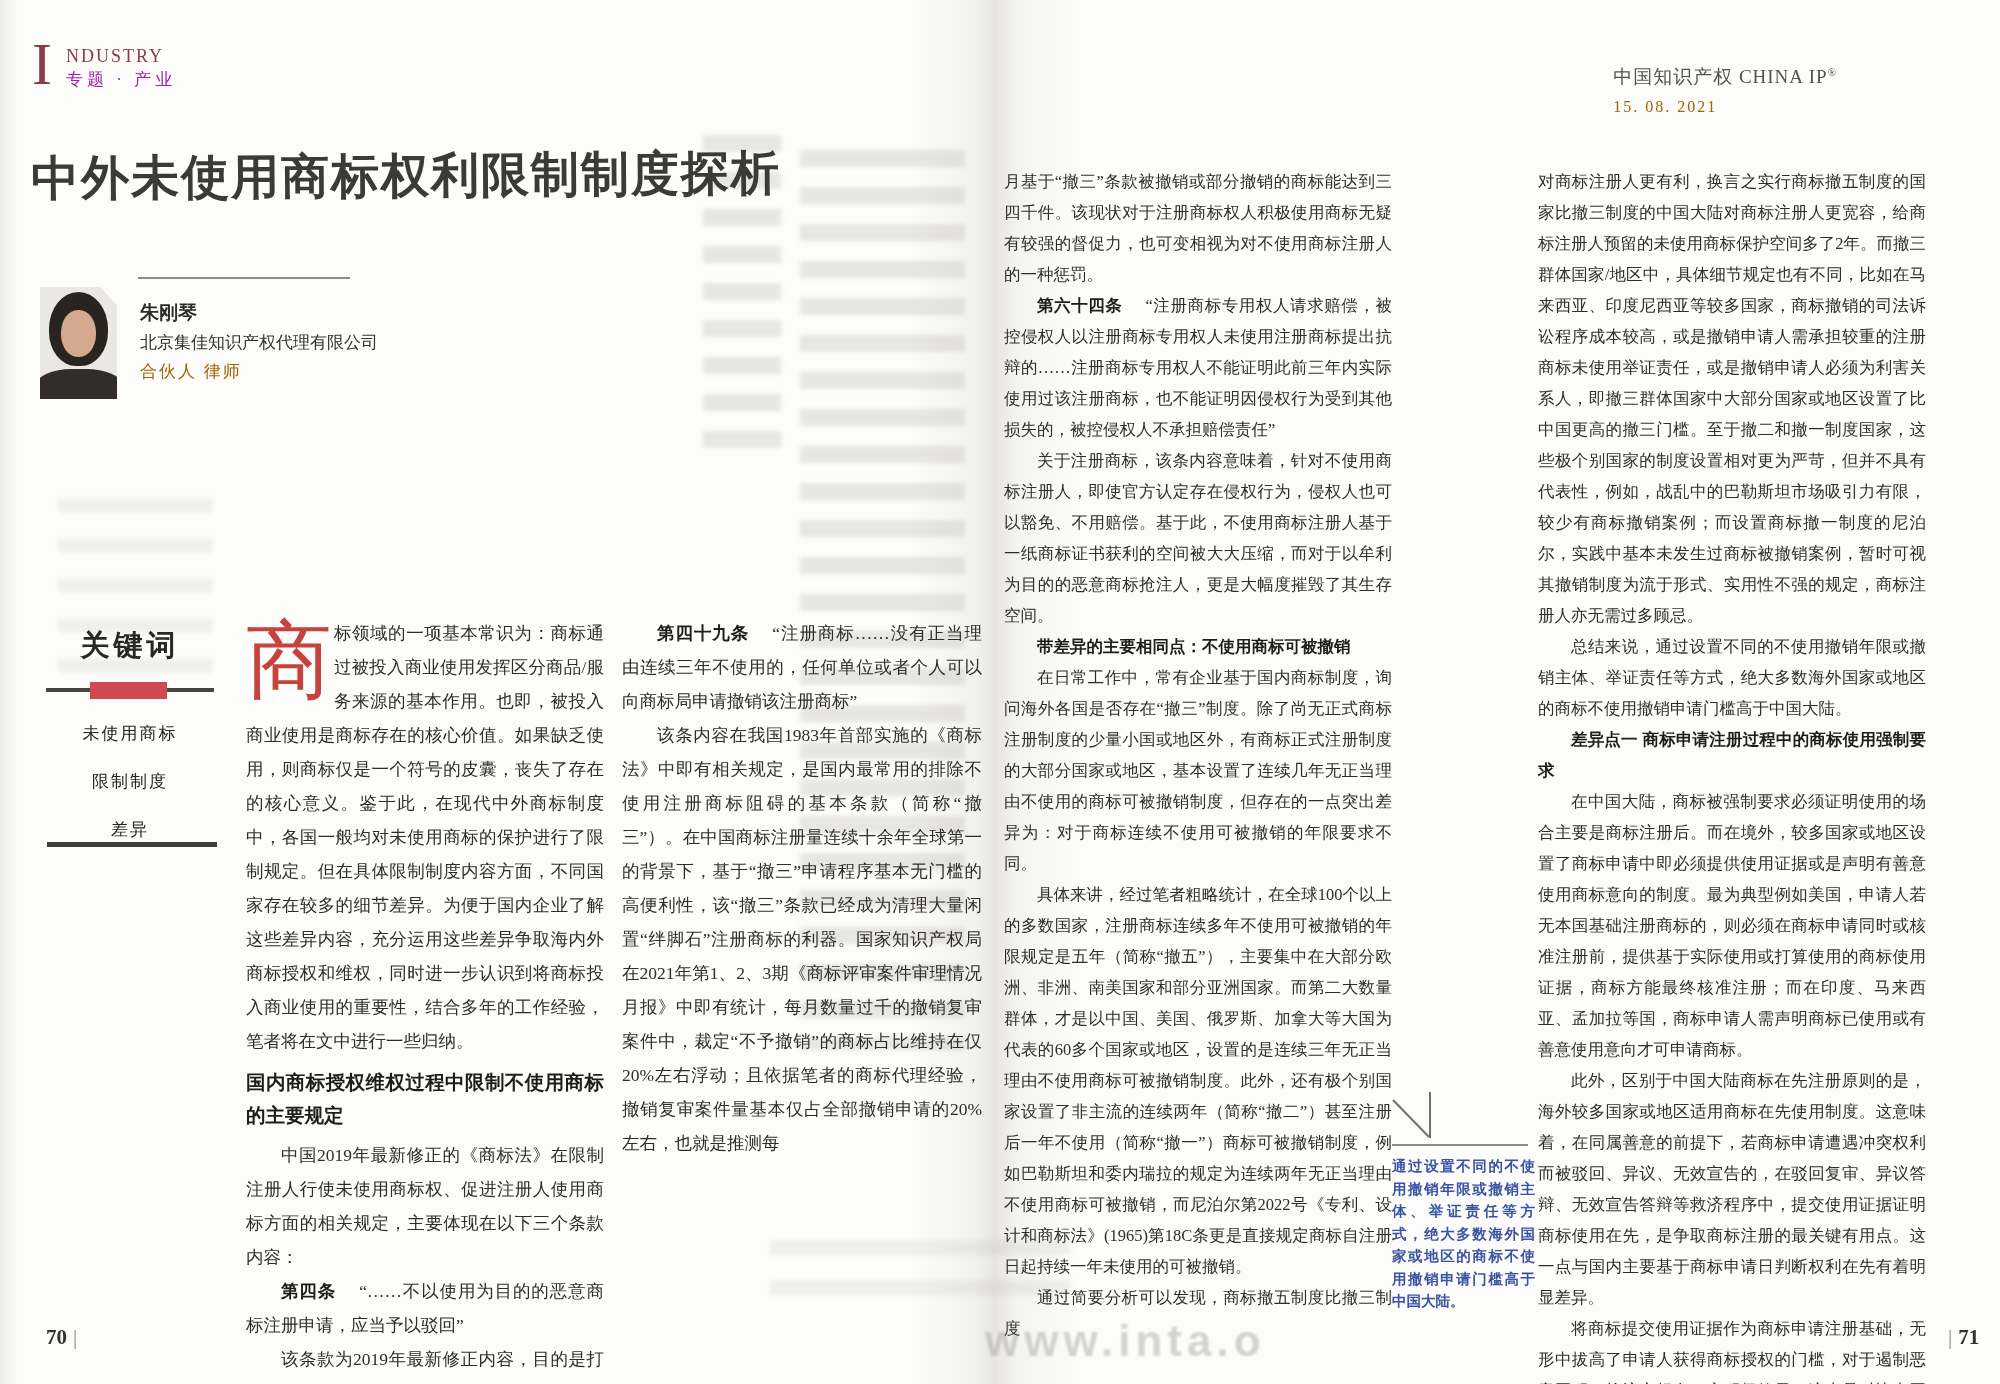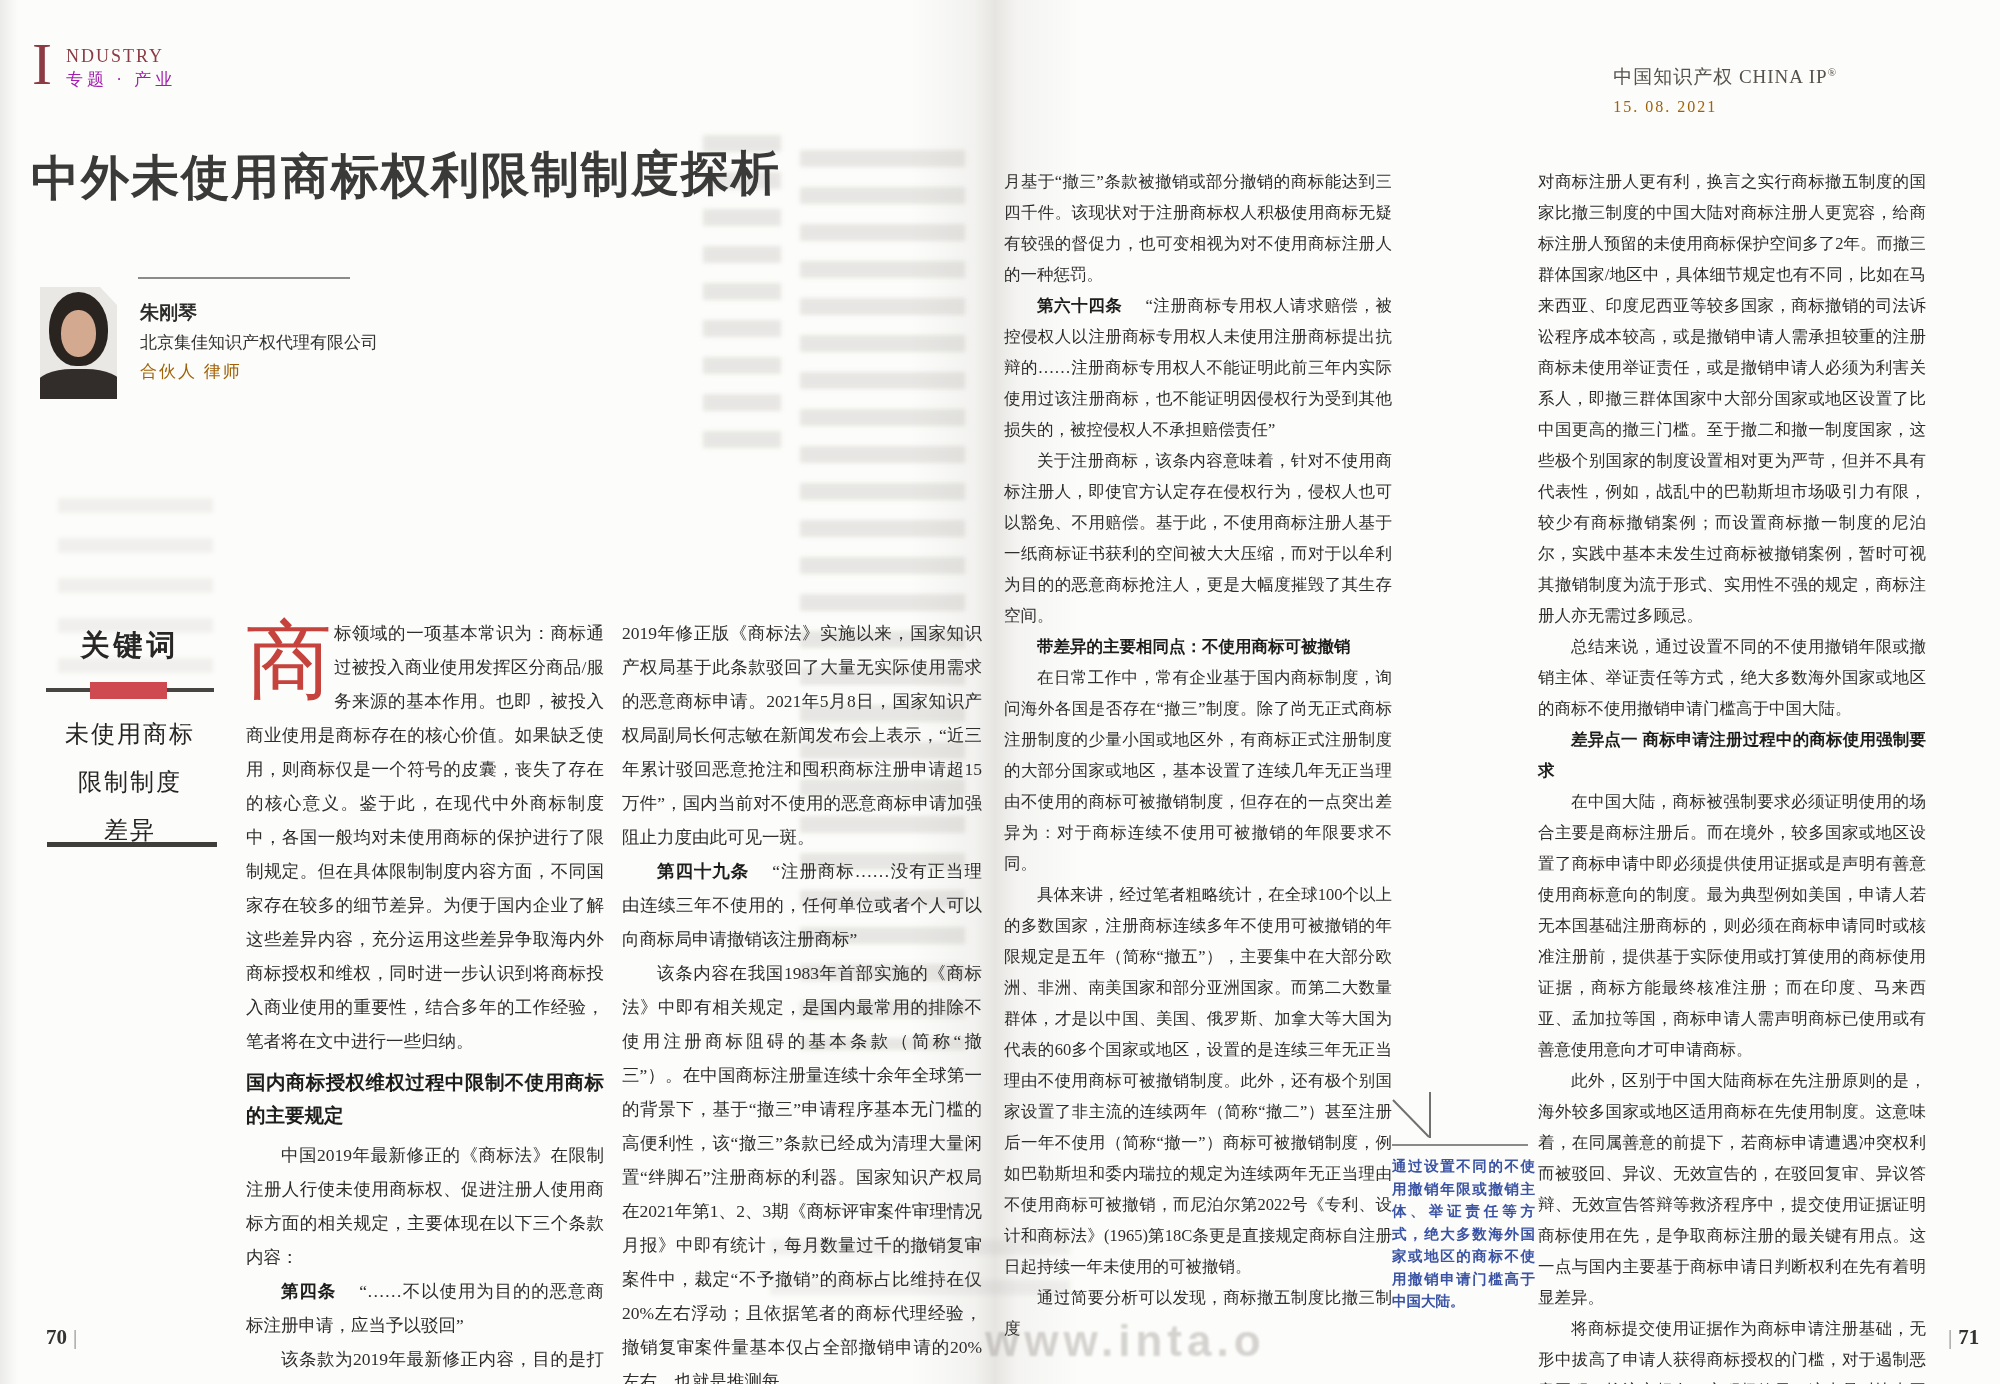--- a/index.html
+++ b/index.html
@@ -48,21 +48,21 @@
     font-weight:bold; font-size:19px; color:#2c2c2a; }
   .author-org  { position:absolute; left:140px; top:331px; font-family:"Liberation Sans",sans-serif; font-size:17px; color:#333230; }
   .author-role { position:absolute; left:140px; top:360px; font-family:"Liberation Sans",sans-serif; font-size:17px; color:#a16207; letter-spacing:2px; }
 
   
   .kw-label { position:absolute; left:45px; top:626px; width:170px; text-align:center;
     font-weight:bold; font-size:29px; letter-spacing:4px; color:#282726; }
   .kw-rule { position:absolute; left:46px; top:688px; width:168px; height:4px; background:#474542; }
   .kw-redbox { position:absolute; left:90px; top:682px; width:77px; height:17px; background:#ce4a50; }
   .kw-items { position:absolute; left:38px; top:710px; width:184px; text-align:center;
-    font-size:24px; line-height:48px; letter-spacing:2px; color:#262523; }
+    font-size:17px; line-height:48px; letter-spacing:2px; color:#262523; }
   .kw-bottom { position:absolute; left:47px; top:842px; width:170px; height:5px; background:#403e3b; }
 
   
   .col { position:absolute; text-align:justify; }
   .left-col  { font-size:17.5px; line-height:34px; }
   .right-col { font-size:16.5px; line-height:31px; }
   #col-l1 { left:246px;  top:616px; width:358px; }
   #col-l2 { left:622px;  top:616px; width:360px; }
   #col-r1 { left:1004px; top:166px; width:388px; }
   #col-r2 { left:1538px; top:166px; width:388px; }
@@ -137,21 +137,20 @@
   <div class="kw-bottom"></div>
 
   <div class="col left-col" id="col-l1">
       <p class="blk pc"><span class="dropcap">商</span>标领域的一项基本常识为：商标通过被投入商业使用发挥区分商品/服务来源的基本作用。也即，被投入商业使用是商标存在的核心价值。如果缺乏使用，则商标仅是一个符号的皮囊，丧失了存在的核心意义。鉴于此，在现代中外商标制度中，各国一般均对未使用商标的保护进行了限制规定。但在具体限制制度内容方面，不同国家存在较多的细节差异。为便于国内企业了解这些差异内容，充分运用这些差异争取海内外商标授权和维权，同时进一步认识到将商标投入商业使用的重要性，结合多年的工作经验，笔者将在文中进行一些归纳。</p>
       <p class="blk h">国内商标授权维权过程中限制不使用商标的主要规定</p>
       <p class="blk p">中国2019年最新修正的《商标法》在限制注册人行使未使用商标权、促进注册人使用商标方面的相关规定，主要体现在以下三个条款内容：</p>
       <p class="blk q"><b class="lead">第四条</b>“……不以使用为目的的恶意商标注册申请，应当予以驳回”</p>
       <p class="blk p">该条款为2019年最新修正内容，目的是打击无实际使用需求的囤积商标、抢注商标申请。自</p>
     </div>
   <div class="col left-col" id="col-l2">
-      <p class="blk pc">2019年修正版《商标法》实施以来，国家知识产权局基于此条款驳回了大量无实际使用需求的恶意商标申请。2021年5月8日，国家知识产权局副局长何志敏在新闻发布会上表示，“近三年累计驳回恶意抢注和囤积商标注册申请超15万件”，国内当前对不使用的恶意商标申请加强阻止力度由此可见一斑。</p>
       <p class="blk q"><b class="lead">第四十九条</b>“注册商标……没有正当理由连续三年不使用的，任何单位或者个人可以向商标局申请撤销该注册商标”</p>
       <p class="blk p">该条内容在我国1983年首部实施的《商标法》中即有相关规定，是国内最常用的排除不使用注册商标阻碍的基本条款（简称“撤三”）。在中国商标注册量连续十余年全球第一的背景下，基于“撤三”申请程序基本无门槛的高便利性，该“撤三”条款已经成为清理大量闲置“绊脚石”注册商标的利器。国家知识产权局在2021年第1、2、3期《商标评审案件审理情况月报》中即有统计，每月数量过千的撤销复审案件中，裁定“不予撤销”的商标占比维持在仅20%左右浮动；且依据笔者的商标代理经验，撤销复审案件量基本仅占全部撤销申请的20%左右，也就是推测每</p>
     </div>
   <div class="col right-col" id="col-r1">
       <p class="blk pc">月基于“撤三”条款被撤销或部分撤销的商标能达到三四千件。该现状对于注册商标权人积极使用商标无疑有较强的督促力，也可变相视为对不使用商标注册人的一种惩罚。</p>
       <p class="blk q"><b class="lead">第六十四条</b>“注册商标专用权人请求赔偿，被控侵权人以注册商标专用权人未使用注册商标提出抗辩的……注册商标专用权人不能证明此前三年内实际使用过该注册商标，也不能证明因侵权行为受到其他损失的，被控侵权人不承担赔偿责任”</p>
       <p class="blk p">关于注册商标，该条内容意味着，针对不使用商标注册人，即使官方认定存在侵权行为，侵权人也可以豁免、不用赔偿。基于此，不使用商标注册人基于一纸商标证书获利的空间被大大压缩，而对于以牟利为目的的恶意商标抢注人，更是大幅度摧毁了其生存空间。</p>
       <p class="blk sh">带差异的主要相同点：不使用商标可被撤销</p>
       <p class="blk p">在日常工作中，常有企业基于国内商标制度，询问海外各国是否存在“撤三”制度。除了尚无正式商标注册制度的少量小国或地区外，有商标正式注册制度的大部分国家或地区，基本设置了连续几年无正当理由不使用的商标可被撤销制度，但存在的一点突出差异为：对于商标连续不使用可被撤销的年限要求不同。</p>
       <p class="blk p">具体来讲，经过笔者粗略统计，在全球100个以上的多数国家，注册商标连续多年不使用可被撤销的年限规定是五年（简称“撤五”），主要集中在大部分欧洲、非洲、南美国家和部分亚洲国家。而第二大数量群体，才是以中国、美国、俄罗斯、加拿大等大国为代表的60多个国家或地区，设置的是连续三年无正当理由不使用商标可被撤销制度。此外，还有极个别国家设置了非主流的连续两年（简称“撤二”）甚至注册后一年不使用（简称“撤一”）商标可被撤销制度，例如巴勒斯坦和委内瑞拉的规定为连续两年无正当理由不使用商标可被撤销，而尼泊尔第2022号《专利、设计和商标法》(1965)第18C条更是直接规定商标自注册日起持续一年未使用的可被撤销。</p>

